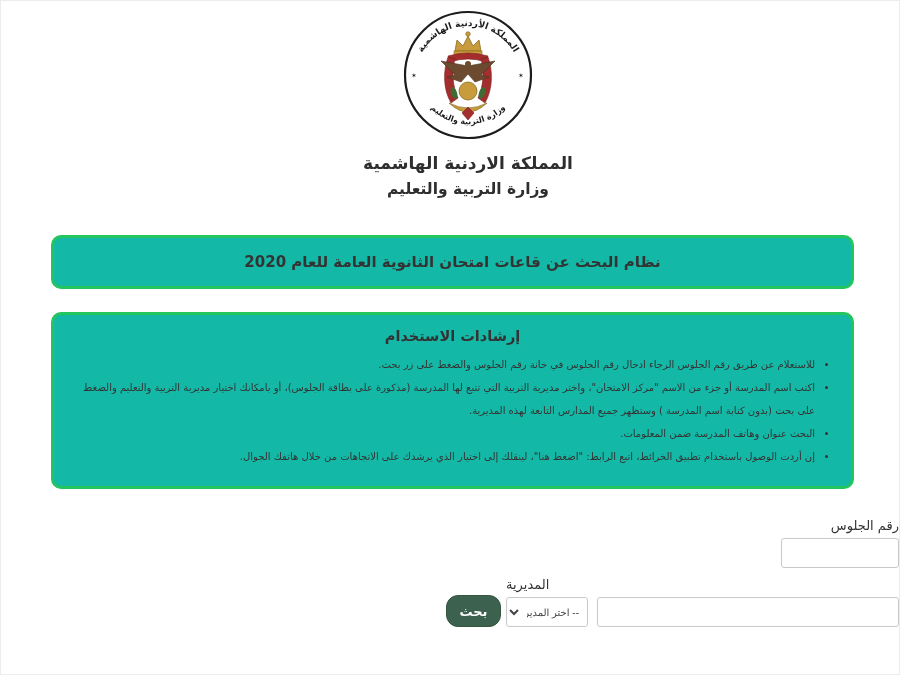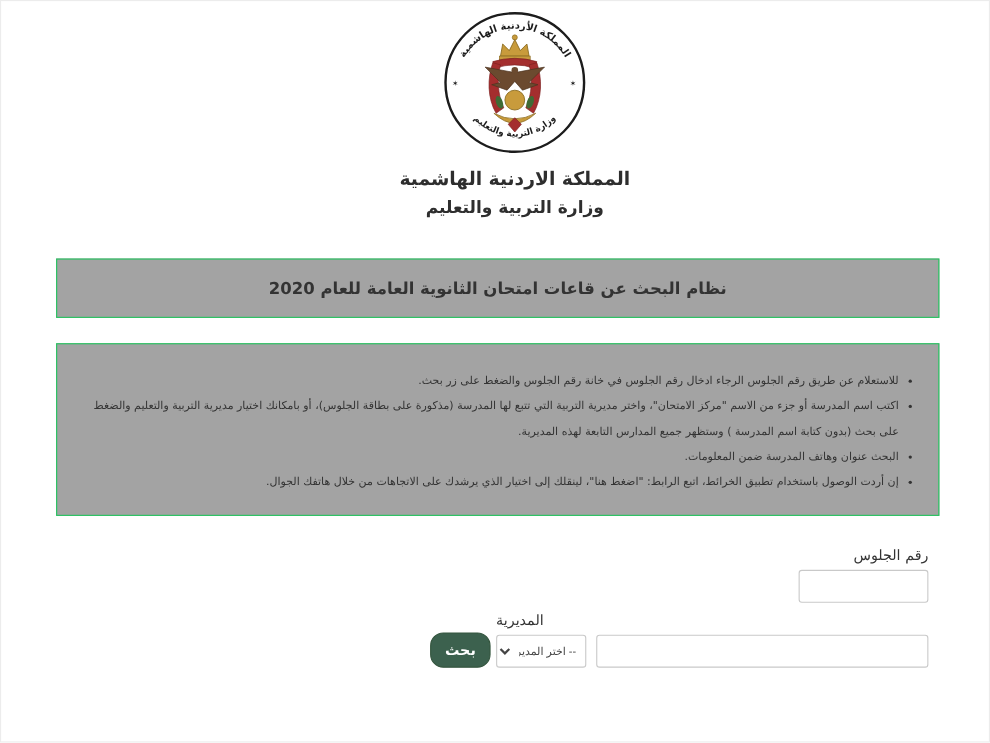--- a/index.html
+++ b/index.html
@@ -29,23 +29,23 @@
     margin-top:7px;
     font-size:15.5px;
     font-weight:bold;
     color:#2e2e2e;
     direction:rtl;
   }
   
   .box {
     margin-left:50px;
     margin-right:45px;
-    background:#a3a3a3;
-    border:1px solid #22c55e;
-    border-radius:0;
+    background:#14b8a6;
+    border:3px solid #22c55e;
+    border-radius:10px;
     direction:rtl;
   }
   .title-box {
     margin-top:37px;
     height:54px;
     display:flex;
     align-items:center;
     justify-content:center;
   }
   .page-title {
@@ -71,21 +71,20 @@
   .instructions-list li {
     font-size:10px;
     line-height:23px;
     color:#333333;
     text-align:right;
   }
   
   .search-form {
     direction:rtl;
     margin-top:29px;
-    margin-right:55px;
     margin-left:55px;
   }
   .field-label {
     display:block;
     font-size:13px;
     color:#333333;
     margin-bottom:5px;
   }
   .text-input {
     height:30px;
@@ -181,20 +180,21 @@
 
   <div class="kingdom-name">المملكة الاردنية الهاشمية</div>
   <div class="ministry-name">وزارة التربية والتعليم</div>
 </div>
 
 <div class="box title-box">
   <div class="page-title">نظام البحث عن قاعات امتحان الثانوية العامة للعام 2020</div>
 </div>
 
 <div class="box instructions-box">
+  <div class="instructions-title">إرشادات الاستخدام</div>
   <ul class="instructions-list">
     <li>للاستعلام عن طريق رقم الجلوس الرجاء ادخال رقم الجلوس في خانة رقم الجلوس والضغط على زر بحث.</li>
     <li>اكتب اسم المدرسة أو جزء من الاسم "مركز الامتحان"، واختر مديرية التربية التي تتبع لها المدرسة (مذكورة على بطاقة الجلوس)، أو بامكانك اختيار مديرية التربية والتعليم والضغط على بحث (بدون كتابة اسم المدرسة ) وستظهر جميع المدارس التابعة لهذه المديرية.</li>
     <li>البحث عنوان وهاتف المدرسة ضمن المعلومات.</li>
     <li>إن أردت الوصول باستخدام تطبيق الخرائط، اتبع الرابط: "اضغط هنا"، لينقلك إلى اختيار الذي يرشدك على الاتجاهات من خلال هاتفك الجوال.</li>
   </ul>
 </div>
 
 <form class="search-form">
   <label class="field-label">رقم الجلوس</label>

